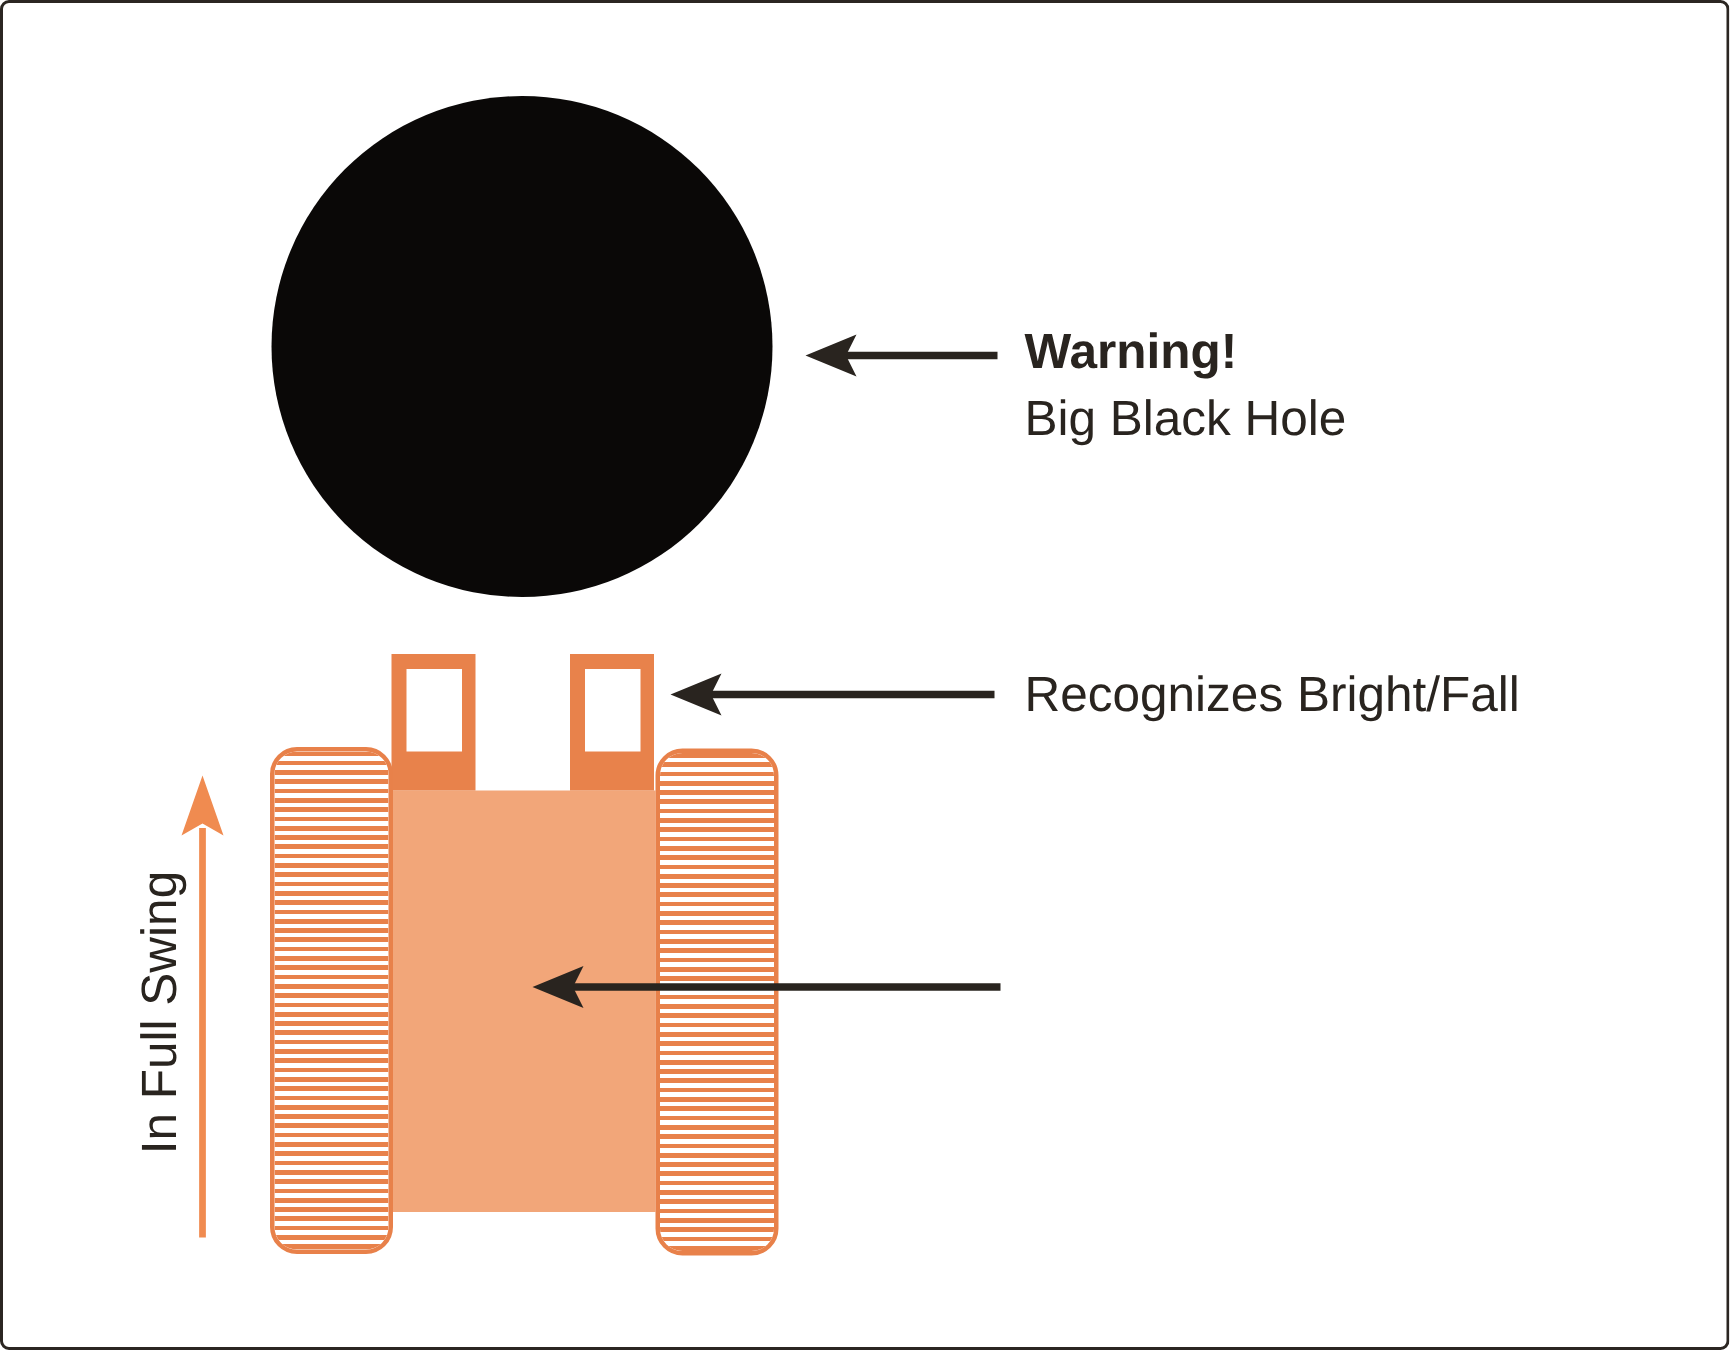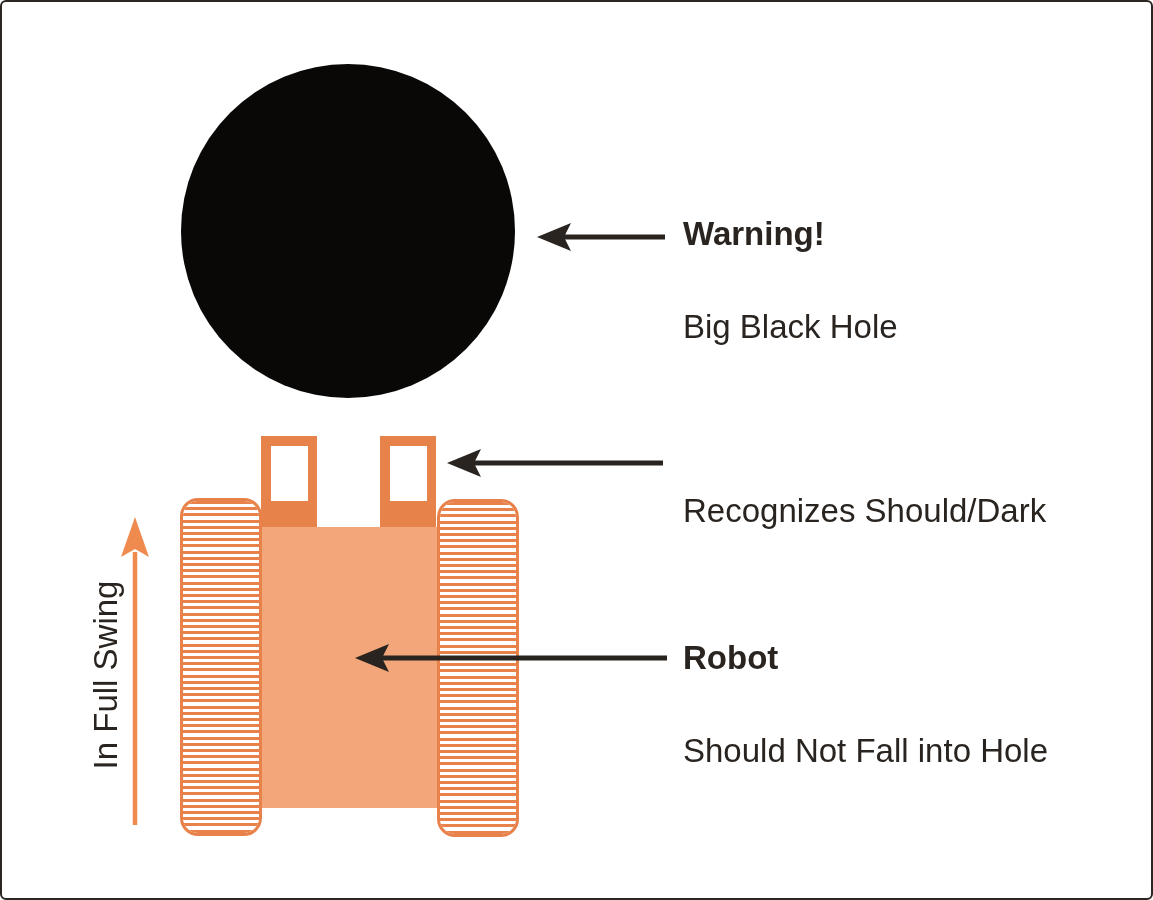--- a/index.html
+++ b/index.html
@@ -66,21 +66,21 @@
     pointer-events:none;
   }
   .annotation{
     position:absolute;
     left:683px;
     line-height:45px;
     font-size:33px;
     white-space:nowrap;
   }
   .annotation .title{font-weight:bold;display:block;}
-  .annotation .subtitle{display:block;margin-top:48px;}
+  .annotation .subtitle{display:block;}
   .annotation.warning{top:211px;}
   .annotation.sensor-label{top:440px;}
   .annotation.robot-label{top:635px;}
   .motion-label{
     position:absolute;
     left:106px;top:675px;
     transform:translate(-50%,-50%) rotate(-90deg);
     font-size:33px;
     white-space:nowrap;
     color:var(--ink);
@@ -127,24 +127,20 @@
       <polygon points="355,658 389,644 382,658 389,672" style="fill:var(--ink)"></polygon>
     </g>
   </svg>
 
   <div class="annotation warning">
     <span class="title">Warning!</span>
     <span class="subtitle">Big Black Hole</span>
   </div>
 
   <div class="annotation sensor-label">
-    <span class="subtitle">Recognizes Should/Dark</span>
+    <span class="subtitle">Recognizes Bright/Fall</span>
   </div>
 
-  <div class="annotation robot-label">
-    <span class="title">Robot</span>
-    <span class="subtitle">Should Not Fall into Hole</span>
-  </div>
 
   <div class="motion-label">In Full Swing</div>
 
   <div class="frame"></div>
 </div>
 
 </body></html>

